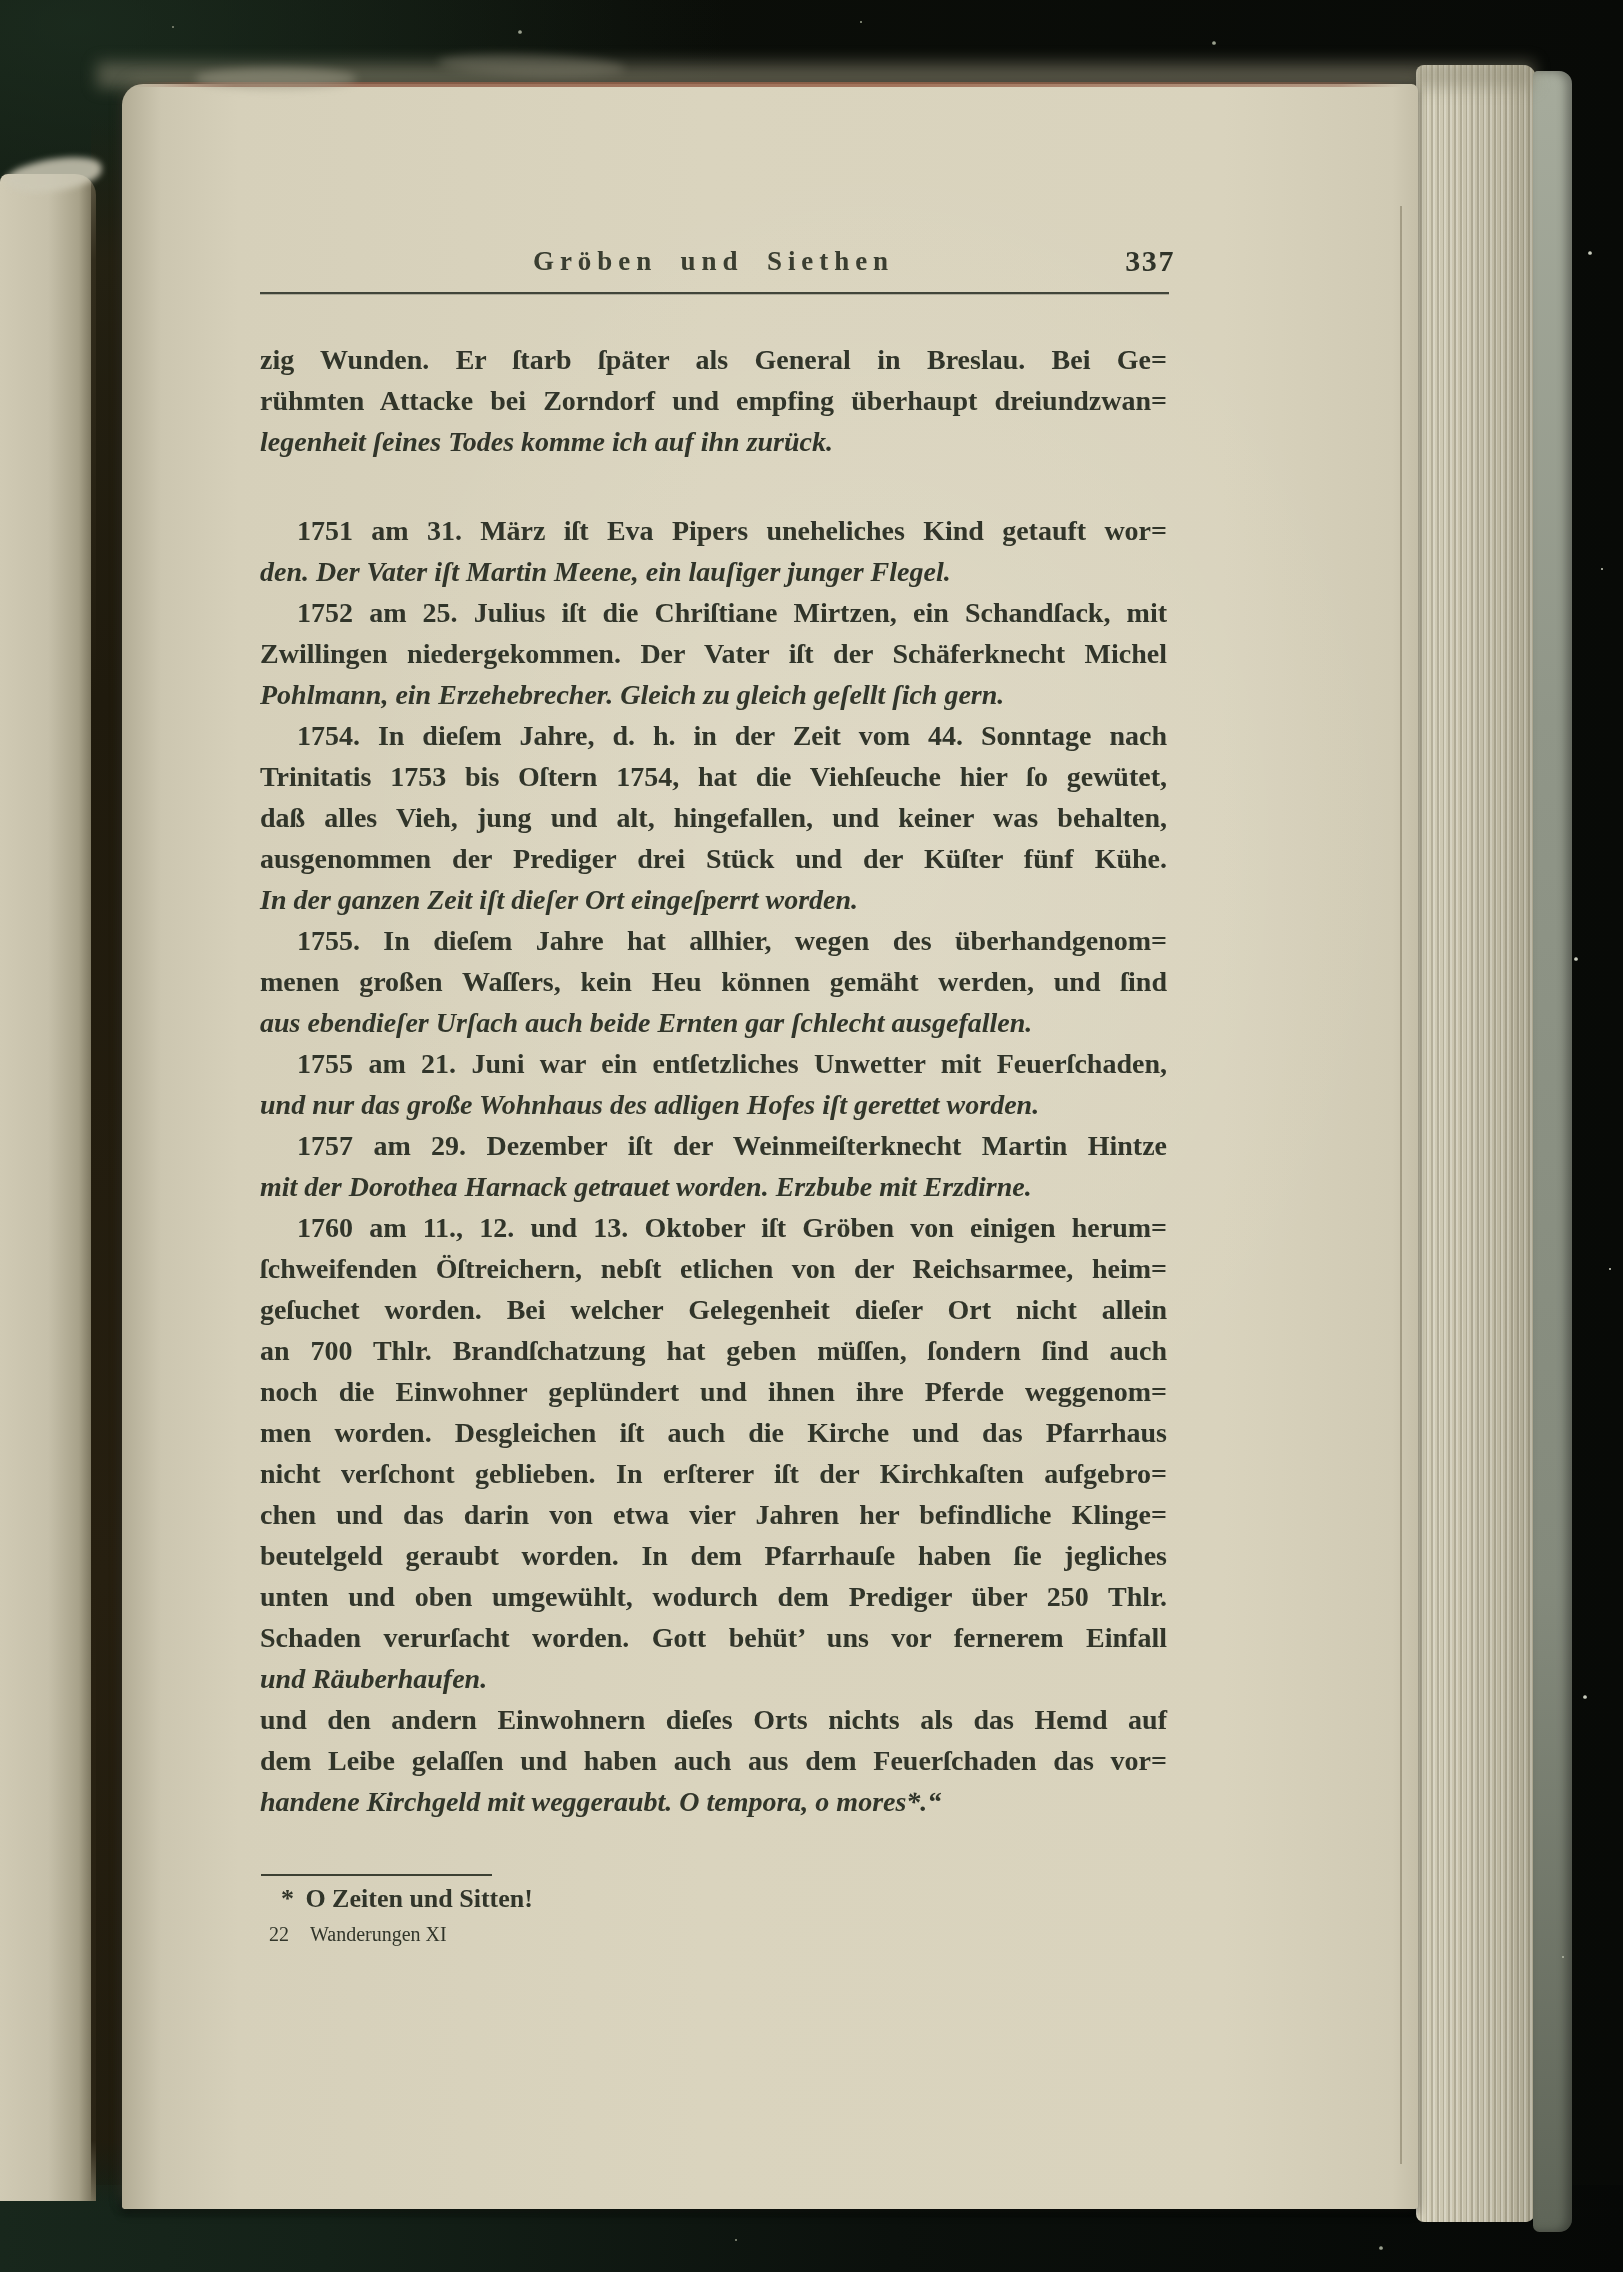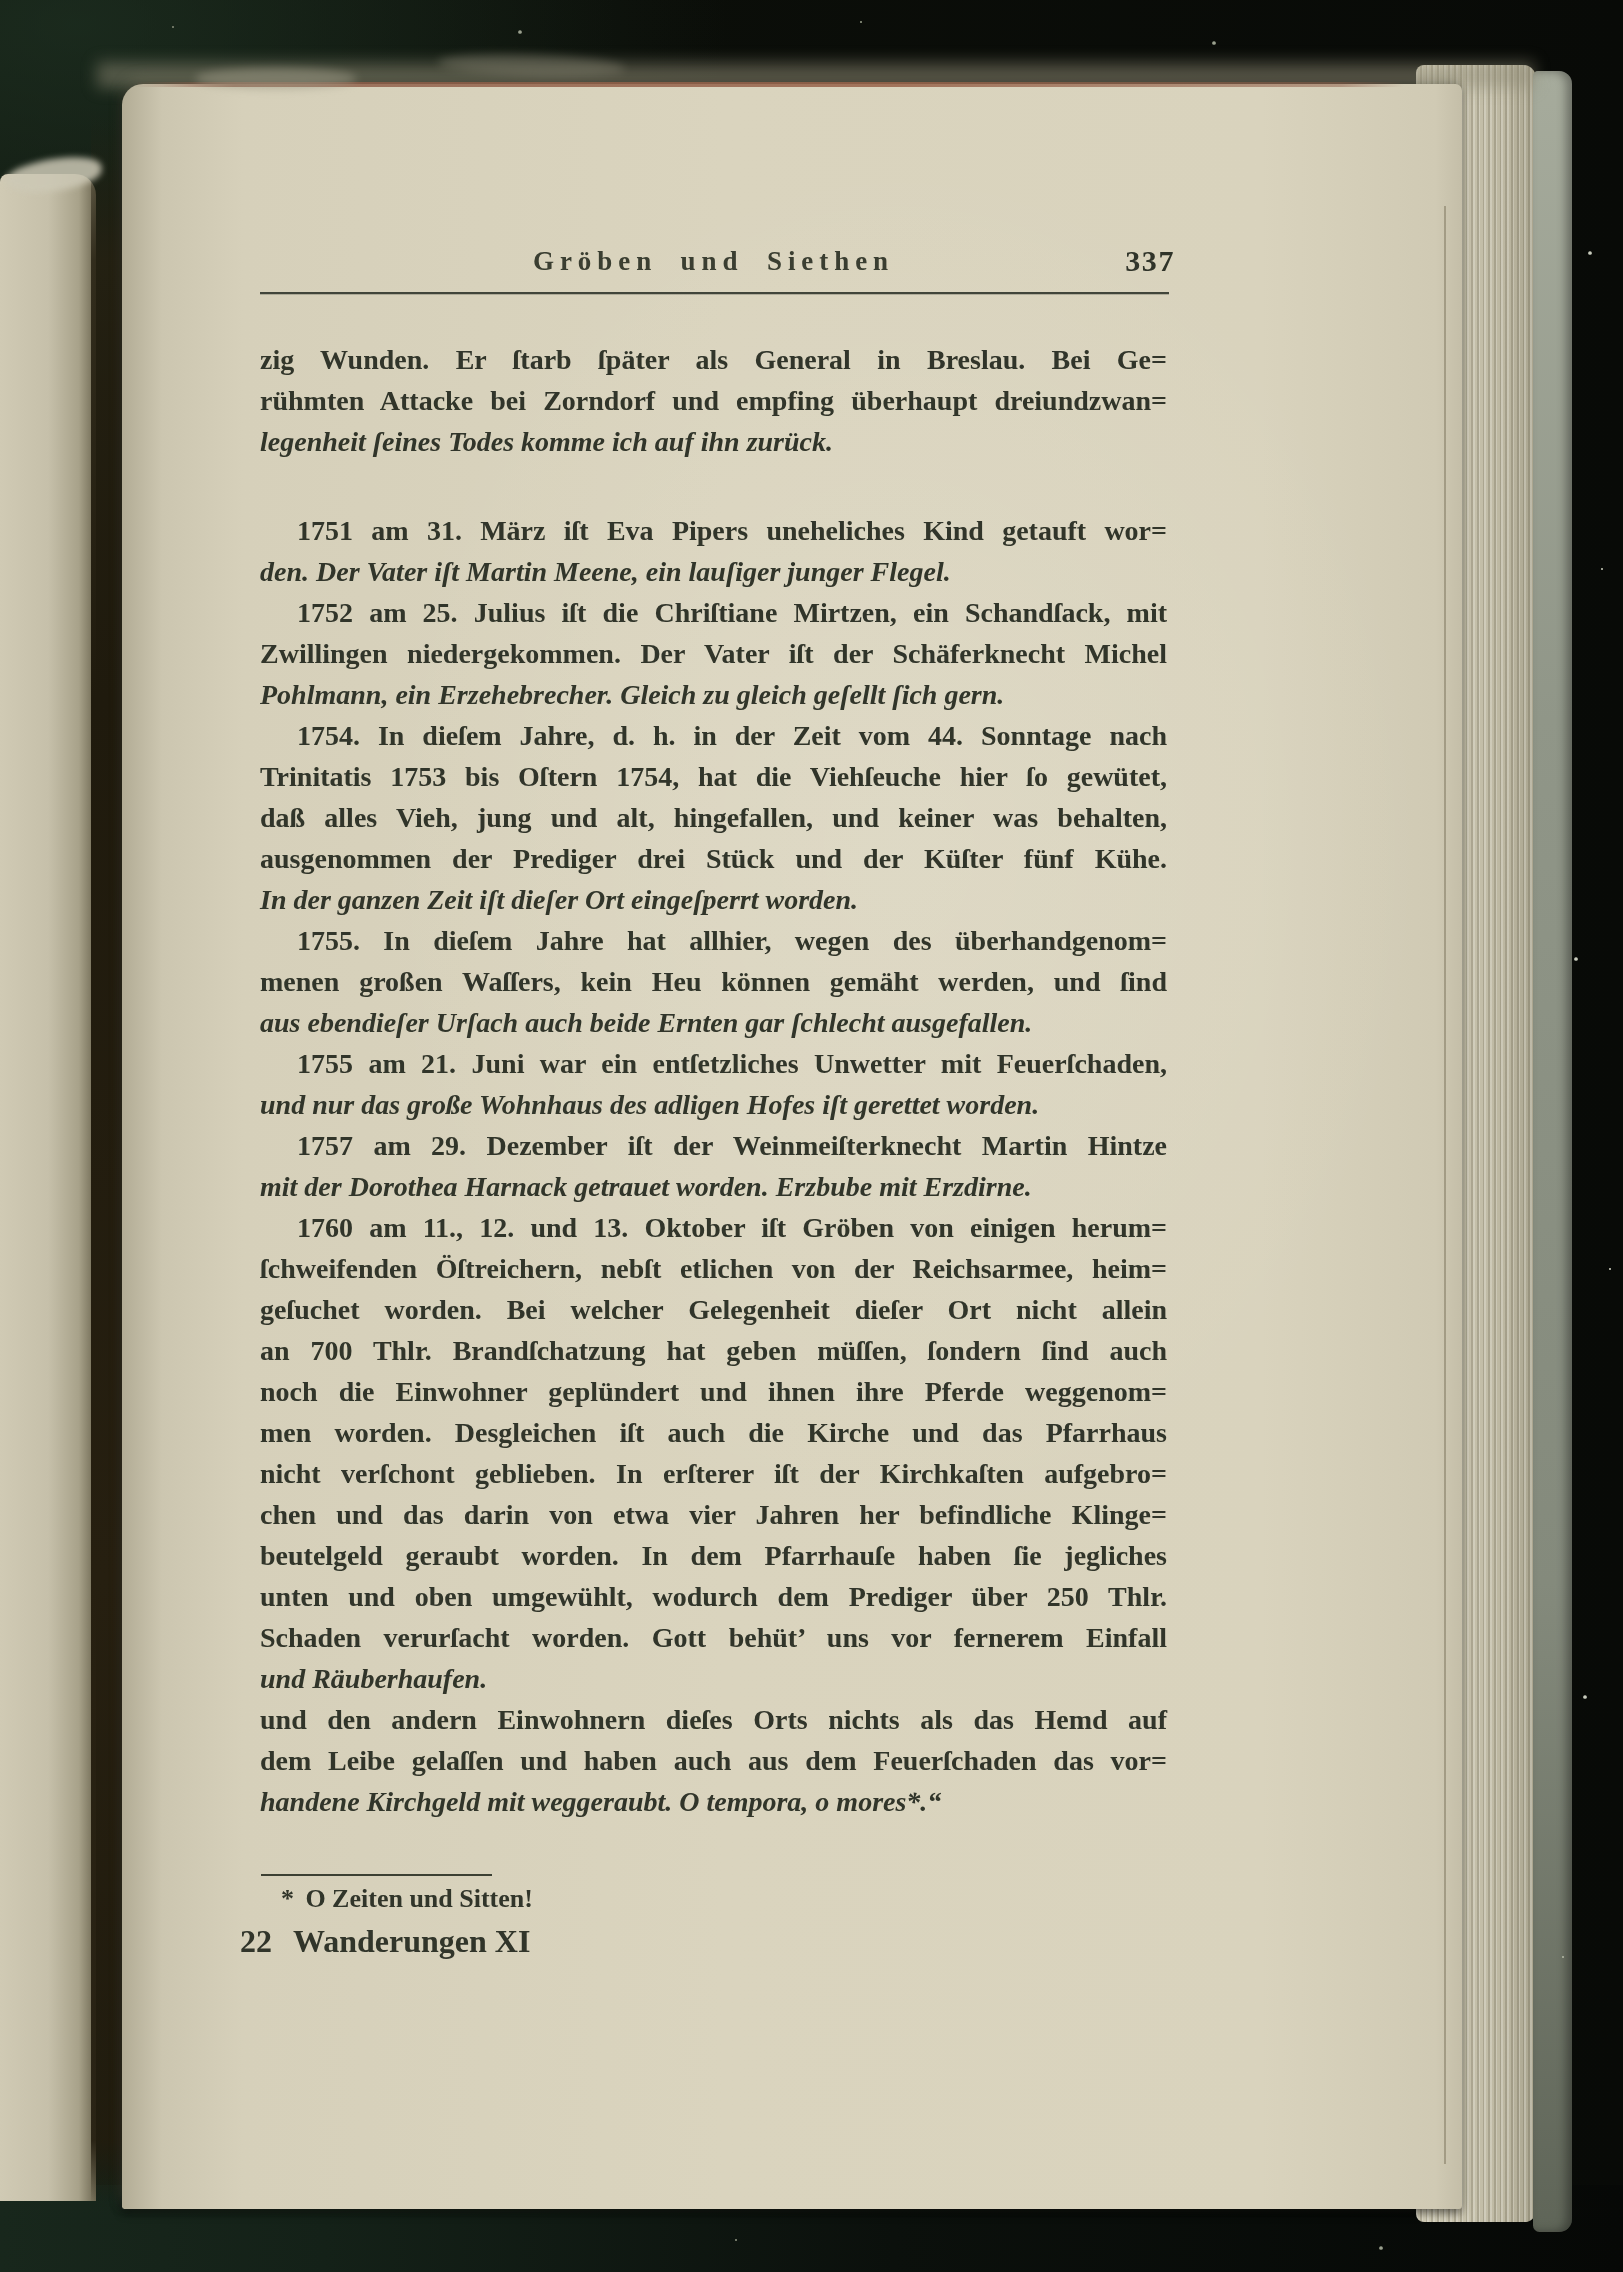--- a/index.html
+++ b/index.html
@@ -37,21 +37,21 @@
 8 30%,#848a7c 70%,#5f6558 100%);
     background:linear-gradient(180deg,#a6ab9c 0%,#909688 30%,#848a7c 70%,#5f6558 100%);
     border-radius:4.9px 13px 13px 6.5px;box-shadow:inset -5.7px 0 9.7px rgba(0,0,0,0.35);}
   .page{position:absolute;left:122px;top:84px;width:1296px;height:2125px;z-index:5;
     background:
       radial-gradient(771px 1015px at 58% 36%, rgba(255,255,250,0.12), rgba(255,255,250,0) 70%),
       linear-gradient(90deg,#b2ac95 0%,#ccc6b0 3%,#d6d0ba 9%,#dad4be 45%,#d9d3bd 85%,#d0cab4 98%,#c4bea8 100%);
     background-color:#d7d1bb;
     border-radius:21px 6.5px 3.2px 2.4px;
     box-shadow:0 -6.5px 13px rgba(132,128,106,0.35), -3.2px 0 8px rgba(0,0,0,0.25), 0 4.9px 8px rgba(0,0,0,0.4);
-    color:#31352a;padding-left:44px;}
+    color:#31352a;}
   .top-stain{position:absolute;left:11.4px;top:-2.4px;width:1271px;height:5.7px;border-radius:3.2px;
     background:linear-gradient(90deg,rgba(141,92,71,0) 0%,rgba(141,92,71,0.8) 8%,rgba(152,99,74,0.85) 60%,rgba(141,92,71,0.5) 95%,rgba(141,92,71,0) 100%);}
   .fold-line{position:absolute;right:16px;top:122px;bottom:45px;width:1.6px;background:rgba(122,114,90,0.5);}
   .wisp1{position:absolute;left:4.9px;top:159px;width:97px;height:32px;z-index:6;background:#cdc9b6;opacity:.85;filter:blur(3.2px);border-radius:60% 40% 55% 45%;transform:rotate(-6deg);}
   .wisp2{position:absolute;left:195px;top:68px;width:162px;height:21px;z-index:6;background:#9b9884;opacity:.55;filter:blur(4px);border-radius:50%;}
   .wisp3{position:absolute;left:438px;top:55px;width:187px;height:21px;z-index:6;background:#83816f;opacity:.45;filter:blur(4.9px);border-radius:50%;transform:rotate(2deg);}
 
   .running-head{position:absolute;left:138px;top:162px;width:907px;height:39px;}
   .head-title{position:absolute;left:0;right:0;text-align:center;font-size:27px;font-weight:bold;
     letter-spacing:0.22em;word-spacing:0.40em;color:#3a3e31;}
@@ -62,21 +62,21 @@
     font-size:28px;line-height:41px;font-weight:bold;color:#31352a;
     text-align:justify;}
   .l{text-align:justify;text-align-last:justify;}
   .l.plast{text-align-last:left;font-style:italic;}
   .l.first{text-indent:37px;}
   .l.gap{margin-top:48px;}
 
   .fn-rule{position:absolute;left:139px;top:1790px;width:231px;height:2.4px;background:#3c4033;}
   .footnote{position:absolute;left:138px;top:1800px;font-size:26px;font-weight:bold;color:#31352a;}
   .footnote .fn-marker{display:inline-block;margin:0 11.4px 0 21px;}
-  .signature{position:absolute;left:118px;top:1839px;font-size:32px;font-weight:bold;color:#31352a;}
+  .signature{position:absolute;left:147px;top:1839px;font-size:20px;font-weight:normal;color:#31352a;}
   .signature .sig-num{display:inline-block;margin-right:21px;}
 </style>
 </head>
 <body>
 
 <div class="floor"></div>
 <div class="specks"></div>
 <div class="left-edge"></div>
 <div class="gutter"></div>
 <div class="top-glow"></div>

